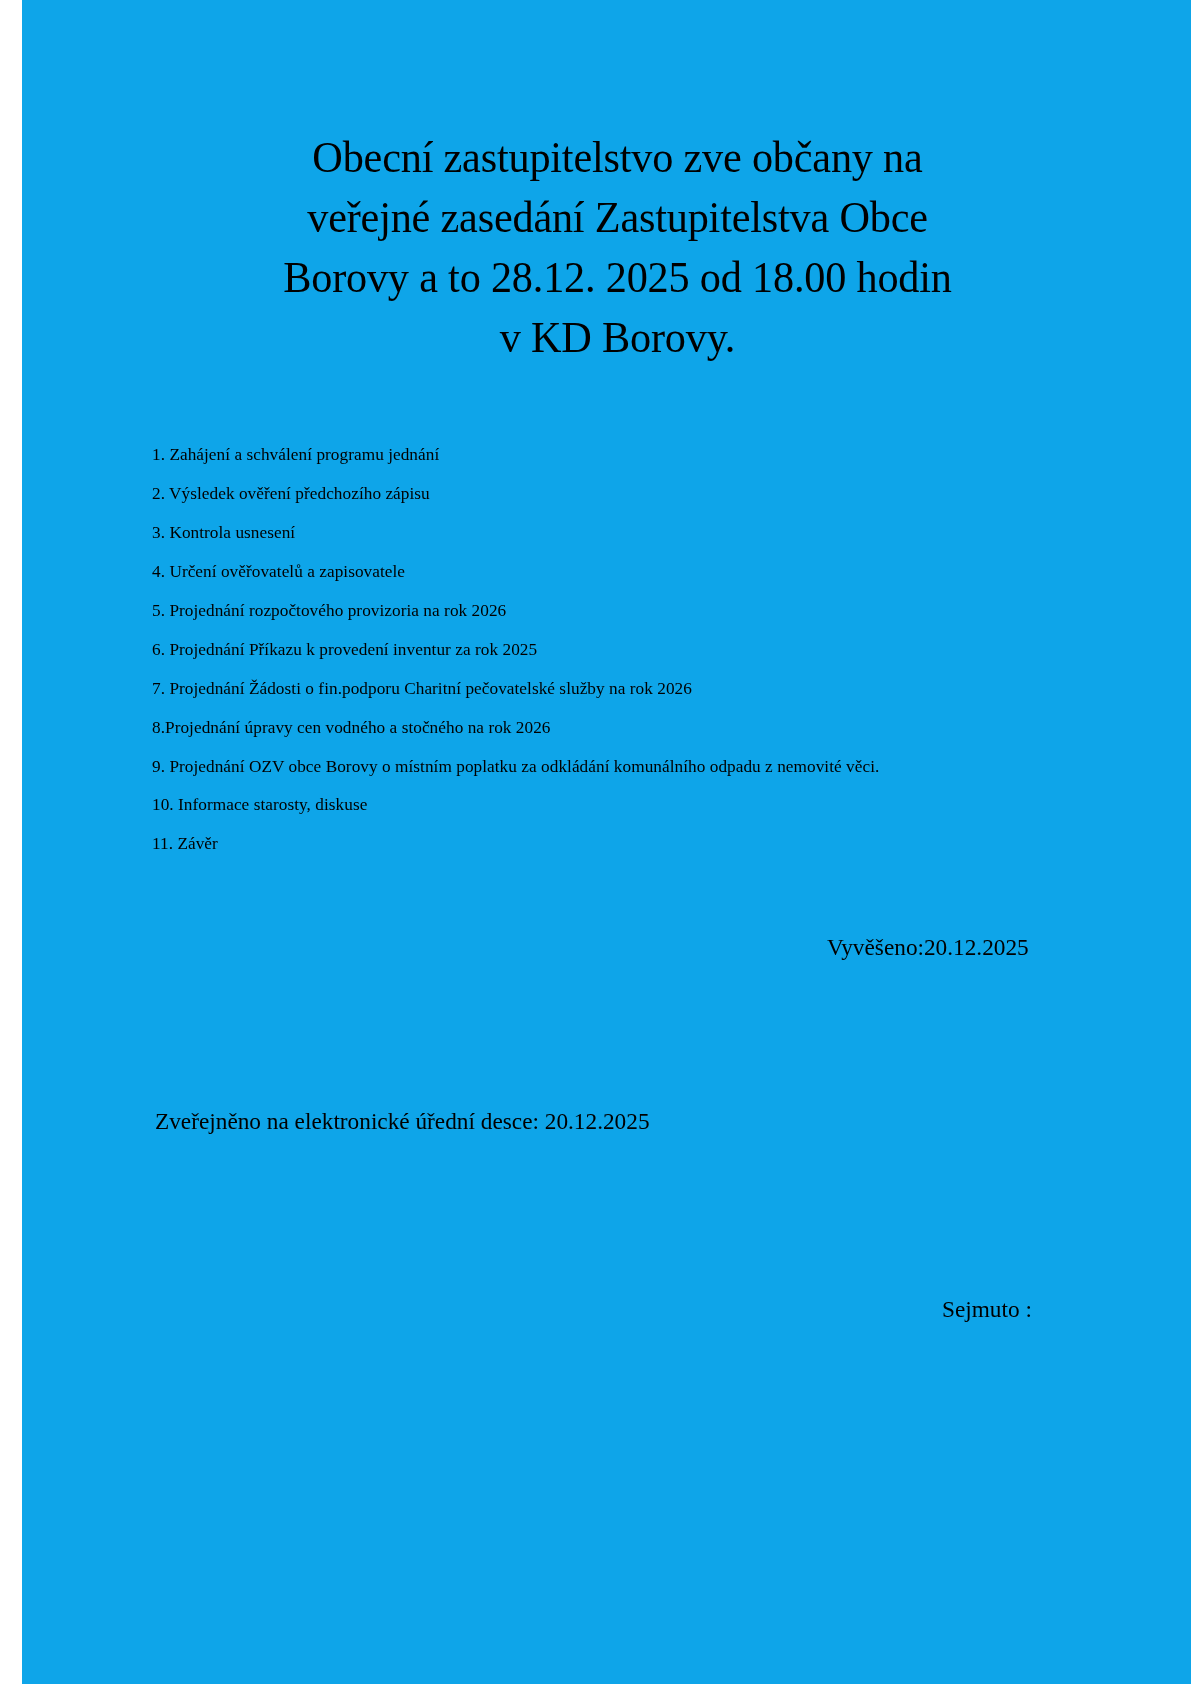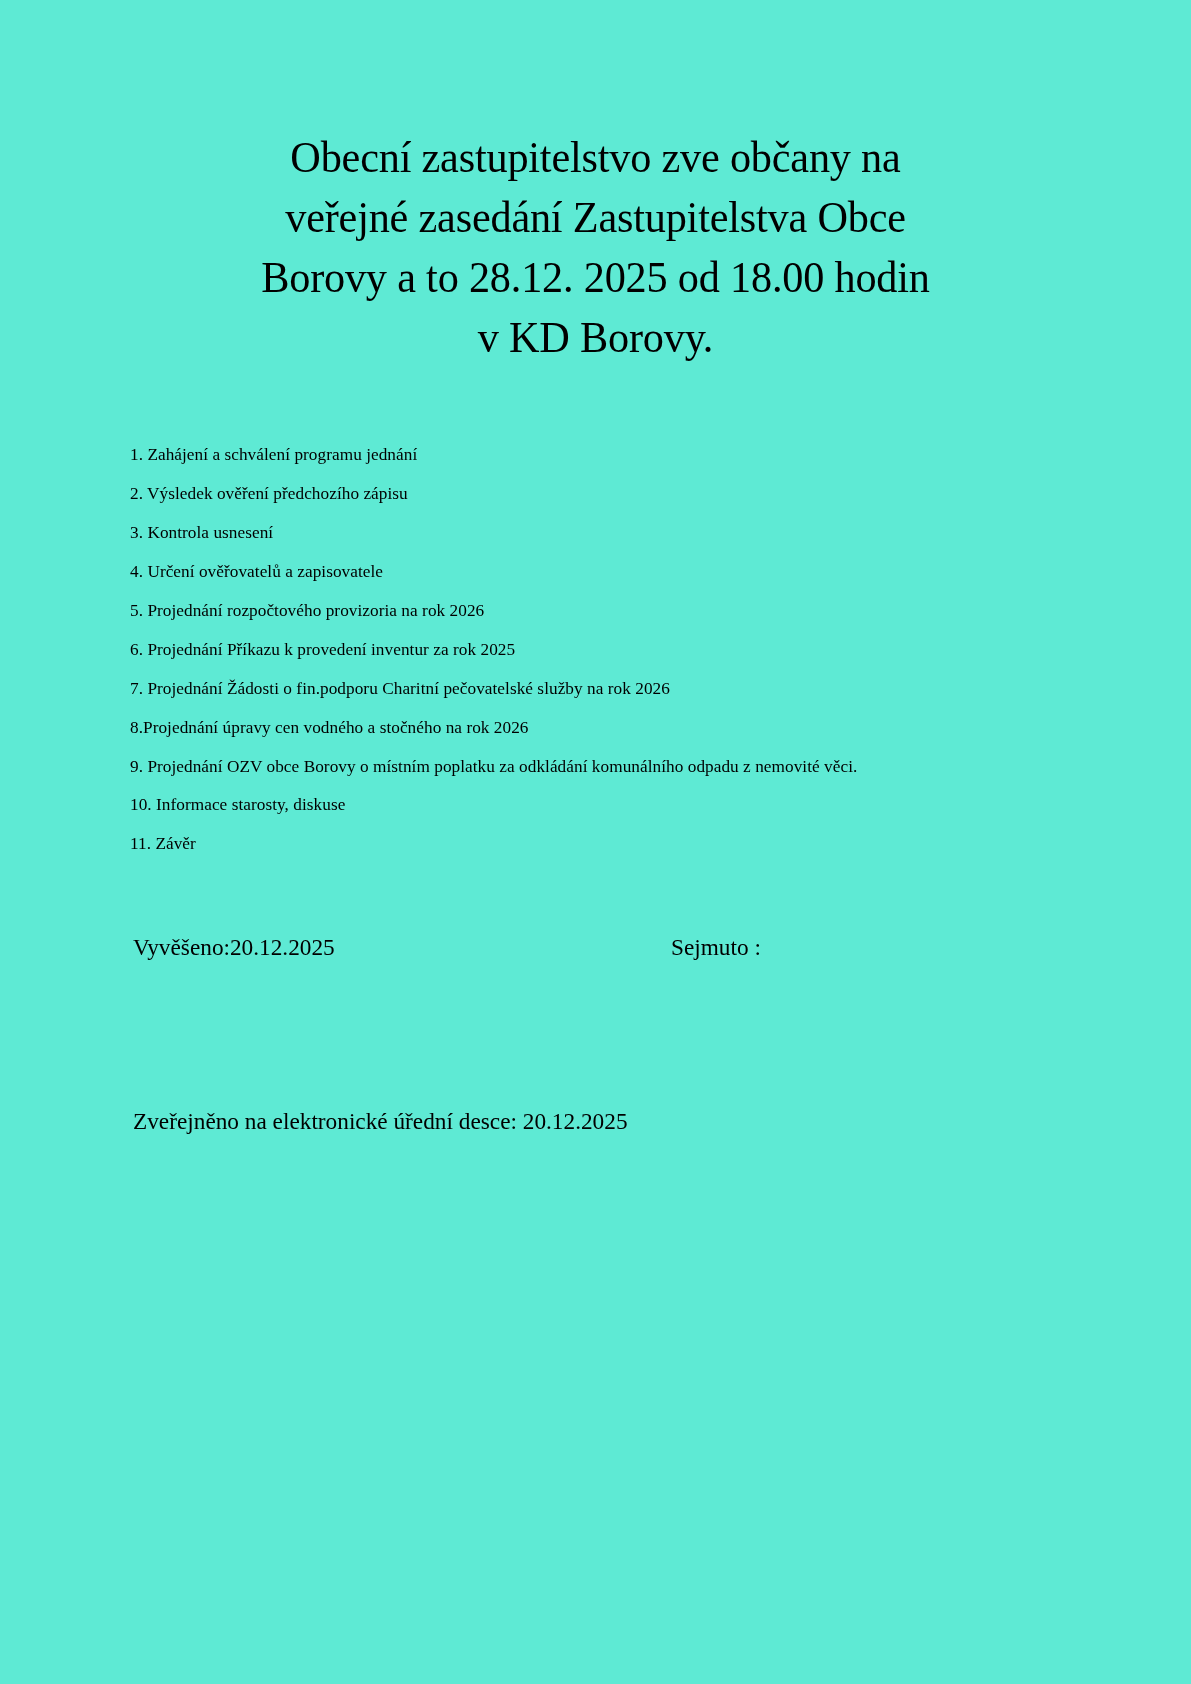--- a/index.html
+++ b/index.html
@@ -14,21 +14,22 @@
     position: relative;
     overflow: hidden;
     font-family: "Liberation Serif", "DejaVu Serif", serif;
     color: #000000;
     -webkit-font-smoothing: antialiased;
   }
 
   .page {
     position: absolute;
     inset: 0;
-    background: #5eead4;
+    background: #0ea5e9;
+    margin-left: 22px;
   }
 
   
   .title-block {
     position: absolute;
     left: 118px;
     top: 128px;
     width: 955px;
     text-align: center;
   }
@@ -67,21 +68,22 @@
     line-height: 22px;
   }
 
   
   .posting-row {
     position: absolute;
     left: 133px;
     top: 931px;
     width: 880px;
     display: flex;
-    align-items: center;
+    flex-direction: column;
+    align-items: flex-end;
   }
   .posting-left {
     font-size: 24px;
     line-height: 32px;
     white-space: nowrap;
     transform: scaleX(0.97);
     transform-origin: left center;
   }
   .posting-spacer {
     flex: 0 0 330px;

